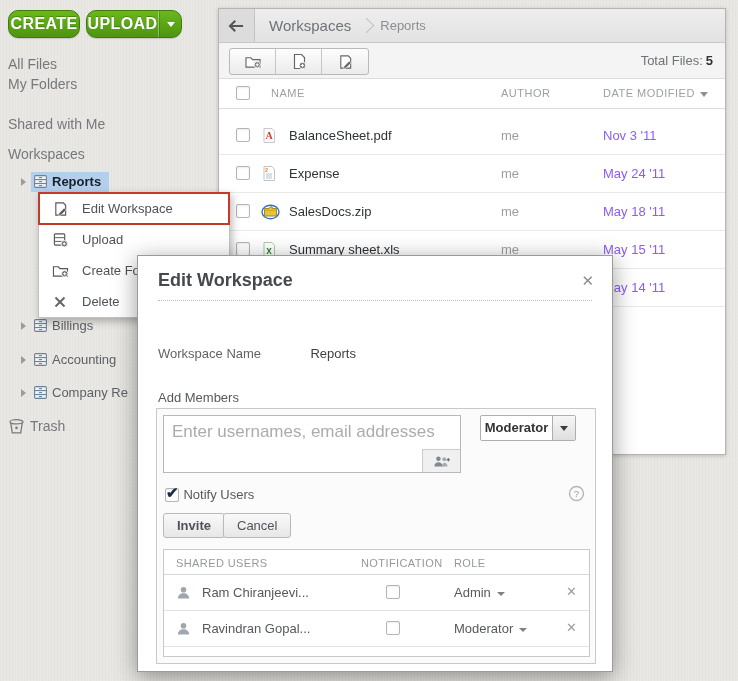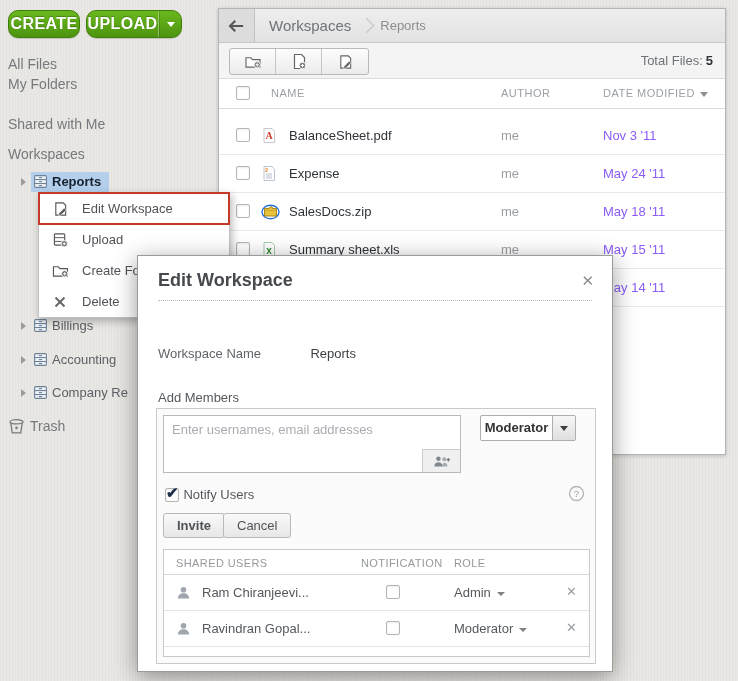--- a/index.html
+++ b/index.html
@@ -84,21 +84,21 @@
   #modal-close { position:absolute; right:18px; top:16px; font-size:15px; color:#8a8d90; cursor:pointer; }
   #modal-divider { position:absolute; left:20px; right:20px; top:44px; border-bottom:1px dotted #bbb; }
   .field-row { position:absolute; left:20px; }
   .field-label { display:inline-block; width:148px; font-size:13px; color:#606468;margin-top:28px; }
   .field-value { font-size:13px; color:#3d4145; }
   #add-members-label { position:absolute; left:20px; top:134px; font-size:13px; color:#55595d; }
   #members-box { position:absolute; left:18px; top:152px; width:440px; height:256px;
      background:#fbfbfb; border:1px solid #c9c9c9; }
   #invite-area { position:absolute; left:6px; top:6px; width:298px; height:58px; background:#fff; border:1px solid #b9b9b9; }
   #invite-input { position:absolute; left:6px; top:5px; width:280px; border:none; outline:none; background:transparent;
-     font-family:"Liberation Sans",sans-serif; font-size:13px; color:#3d4145; }
+     font-family:"Liberation Sans",sans-serif; font-size:17px; color:#3d4145; }
   #invite-input::placeholder { color:#a9adb1; }
   #pick-users-btn { position:absolute; right:0; bottom:0; width:38px; height:23px; background:#f0f0f0;
      border-left:1px solid #ccc; border-top:1px solid #ccc; display:flex; align-items:center; justify-content:center; cursor:pointer; }
   #role-select { position:absolute; left:323px; top:6px; width:96px; height:26px; background:#fff;
      border:1px solid #aeaeae; border-radius:2px; display:flex; cursor:pointer; }
   #role-select .sel-val { flex:1; font-size:13px; font-weight:bold; color:#333; text-align:center; line-height:24px; }
   #role-select .sel-btn { width:23px; background:linear-gradient(#f6f6f6,#dfdfdf); border-left:1px solid #aeaeae;
      display:flex; align-items:center; justify-content:center; }
   .tri-down-d { width:0; height:0; border-left:4px solid transparent; border-right:4px solid transparent; border-top:5px solid #3c3c3c; }
   #notify-row { position:absolute; left:8px; top:76px; height:18px; }

